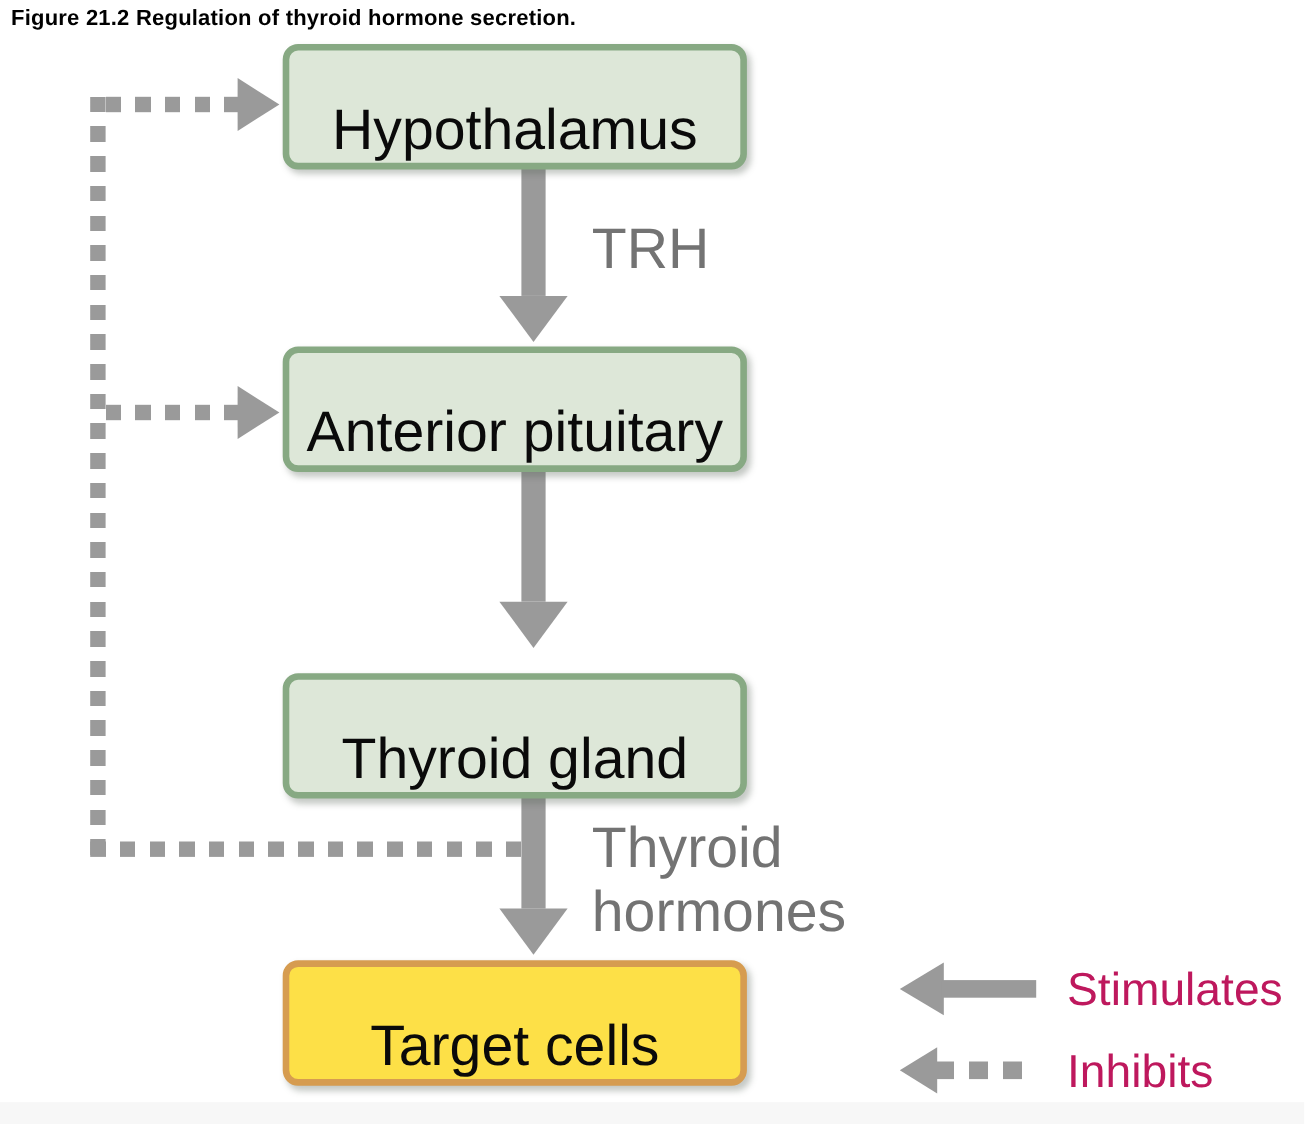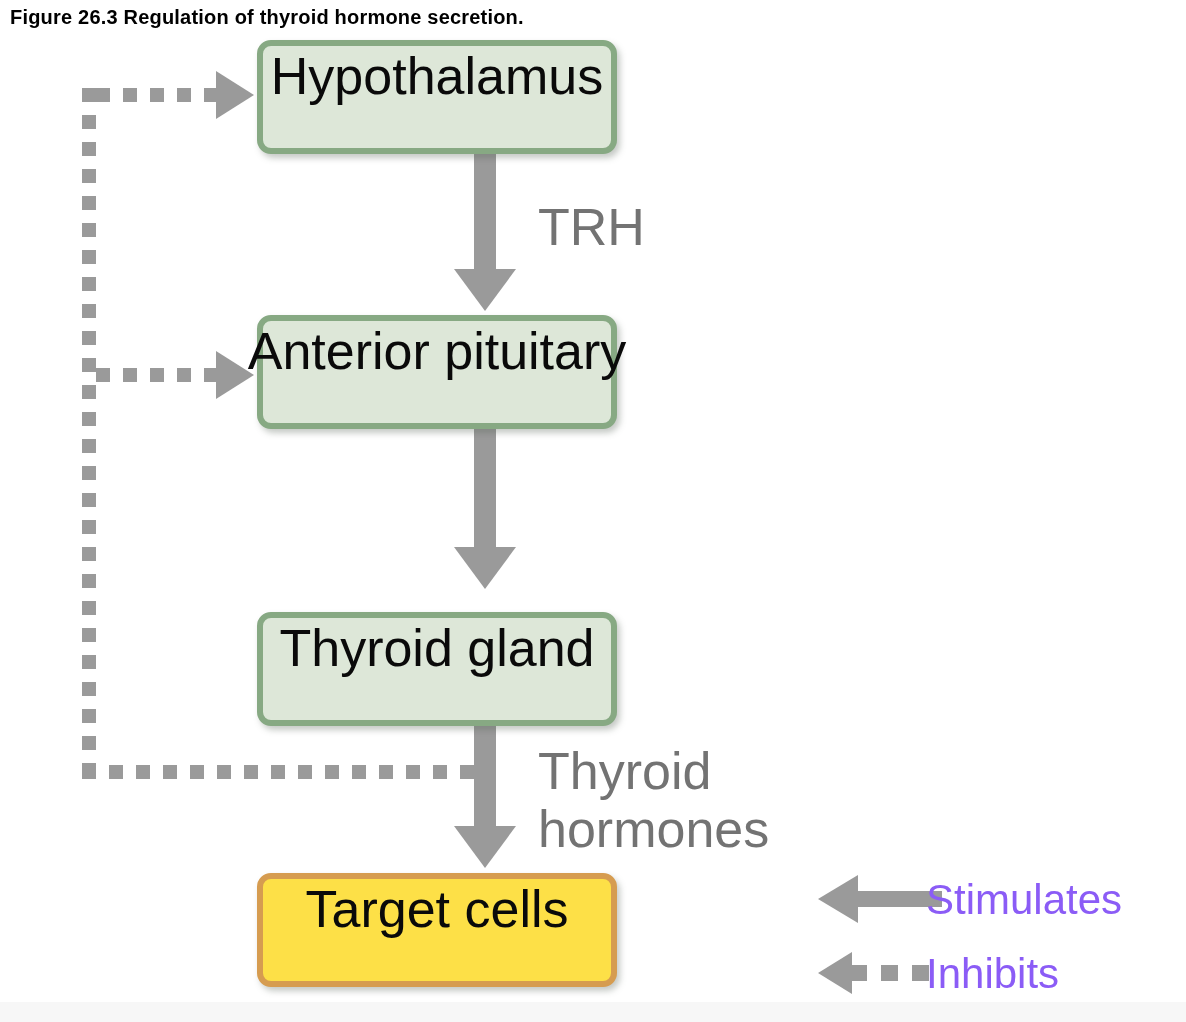--- a/index.html
+++ b/index.html
@@ -16,26 +16,26 @@
     left: 10px; top: 6px;
     font-size: 20px;
     font-weight: bold;
     color: #000;
     letter-spacing: 0.2px;
     white-space: nowrap;
   }
   .node-box {
     position: absolute;
     left: 257px;
-    width: 360px;
+    width: 422px;
     height: 114px;
     box-sizing: border-box;
     border-radius: 14px;
     display: flex;
-    align-items: flex-start;
+    align-items: flex-end;
     justify-content: center;
     box-shadow: 3px 4px 6px rgba(90,100,90,0.35);
   }
   .node-box.green  { background: #dde7d8; border: 6px solid #87a983; }
   .node-box.orange { background: #fde047; border: 6px solid #d69c50; }
   .node-label {
     font-size: 52px;
     color: #0a0a0a;
     white-space: nowrap;
   }
@@ -96,38 +96,38 @@
     height: 16px;
     background: #9a9a9a;
   }
   .legend-dashes {
     position: absolute;
     height: 16px;
     background: repeating-linear-gradient(to right, #9a9a9a 0 17px, transparent 17px 31px);
   }
   .legend-label {
     position: absolute;
-    left: 926px;
+    left: 970px;
     font-size: 42px;
-    color: #8b5cf6;
+    color: #be185d;
     white-space: nowrap;
   }
   .bottom-strip {
     position: absolute;
     left: 0; top: 1002px;
     width: 1186px; height: 20px;
     background: #f7f7f7;
   }
 </style>
 </head>
 <body>
 
 <div id="canvas">
 
-  <div class="figure-title">Figure 26.3 Regulation of thyroid hormone secretion.</div>
+  <div class="figure-title">Figure 21.2 Regulation of thyroid hormone secretion.</div>
 
   <div class="dash-v" style="top:88px; height:691px;"></div>
   <div class="dash-h" style="left:96px; top:88px; width:121px;"></div>
   <div class="dash-head-right" style="left:216px; top:71px;"></div>
   <div class="dash-h" style="left:96px; top:368px; width:121px;"></div>
   <div class="dash-head-right" style="left:216px; top:351px;"></div>
   <div class="dash-h" style="left:82px; top:765px; width:392px;"></div>
 
   <div class="arrow-shaft-v" style="top:153px; height:116px;"></div>
   <div class="arrow-head-down" style="top:269px;"></div>

